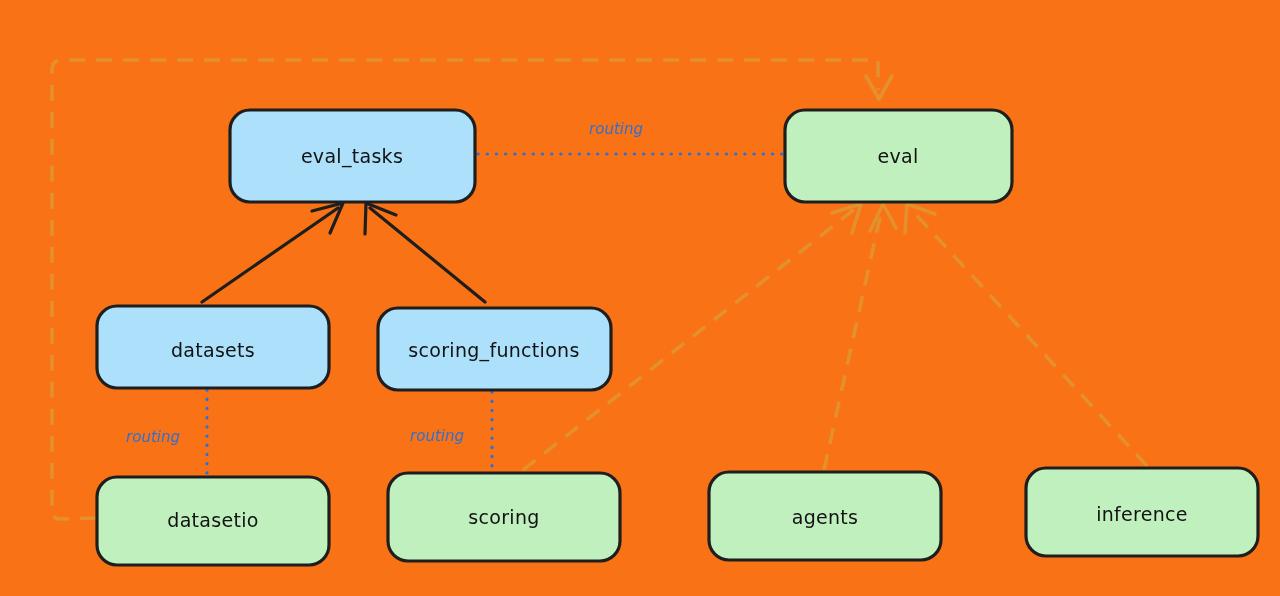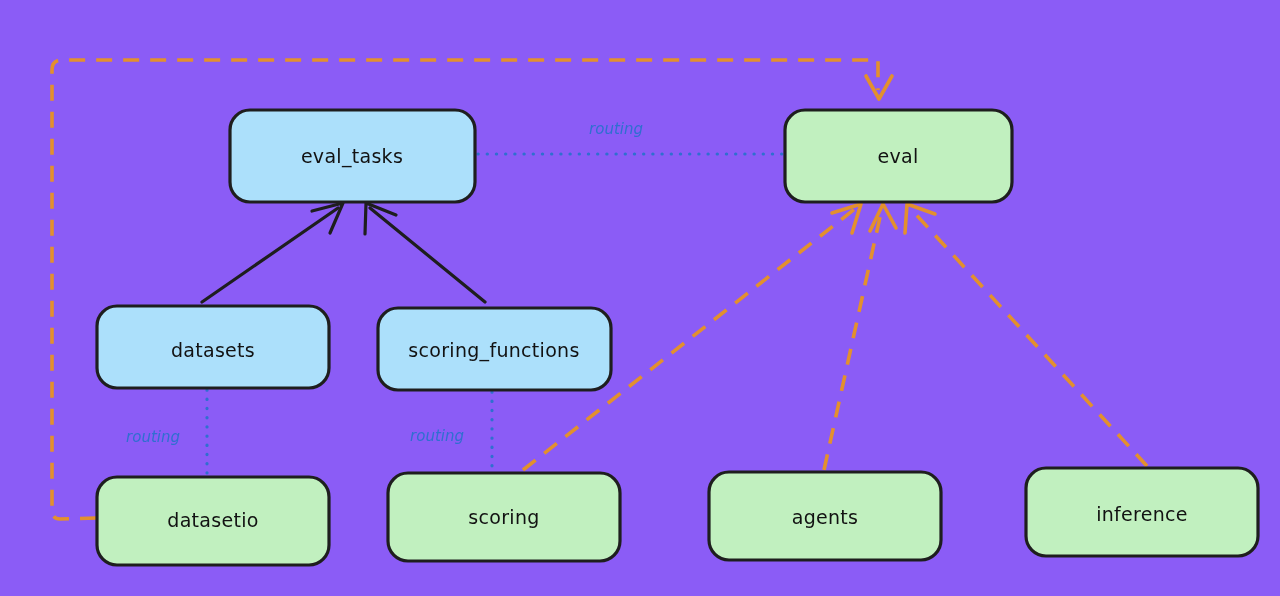--- a/index.html
+++ b/index.html
@@ -10,21 +10,21 @@
   body {
     width: 1280px;
     height: 596px;
     overflow: hidden;
     font-family: "DejaVu Sans", sans-serif;
   }
   #diagram-root {
     position: relative;
     width: 1280px;
     height: 596px;
-    background: #8b5cf6;
+    background: #f97316;
   }
   svg.diagram-canvas {
     display: block;
     width: 1280px;
     height: 596px;
   }
   .node-shape {
     stroke: #1e1e1e;
     stroke-width: 3.2;
     stroke-linejoin: round;

